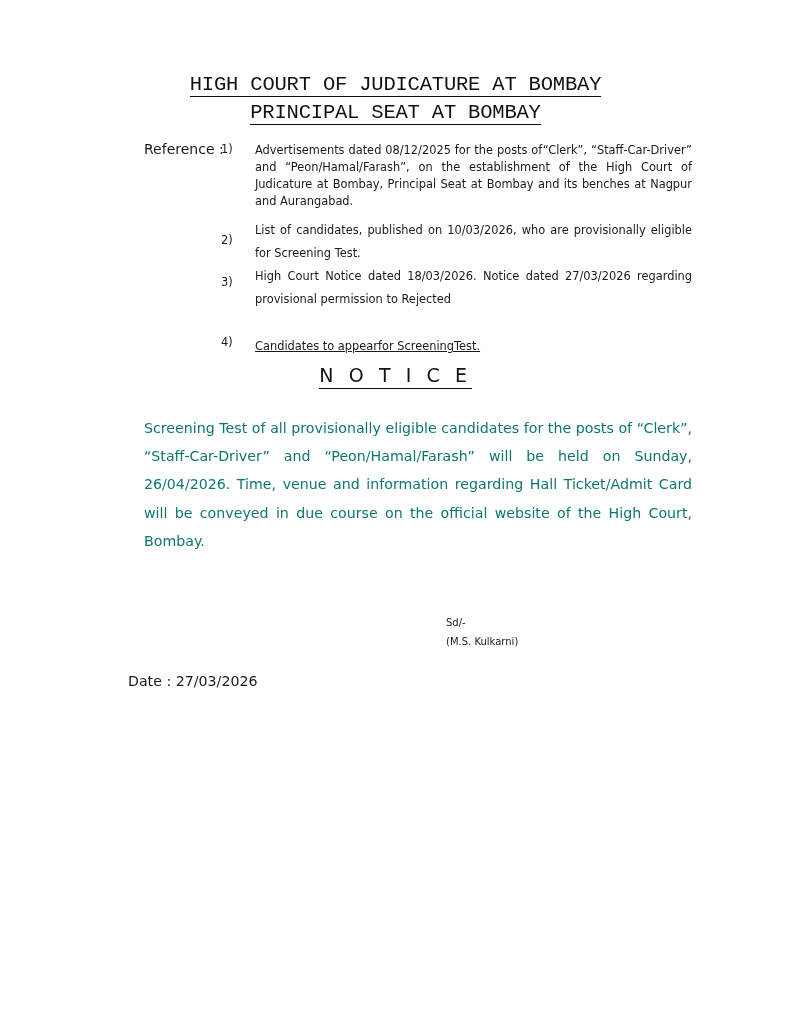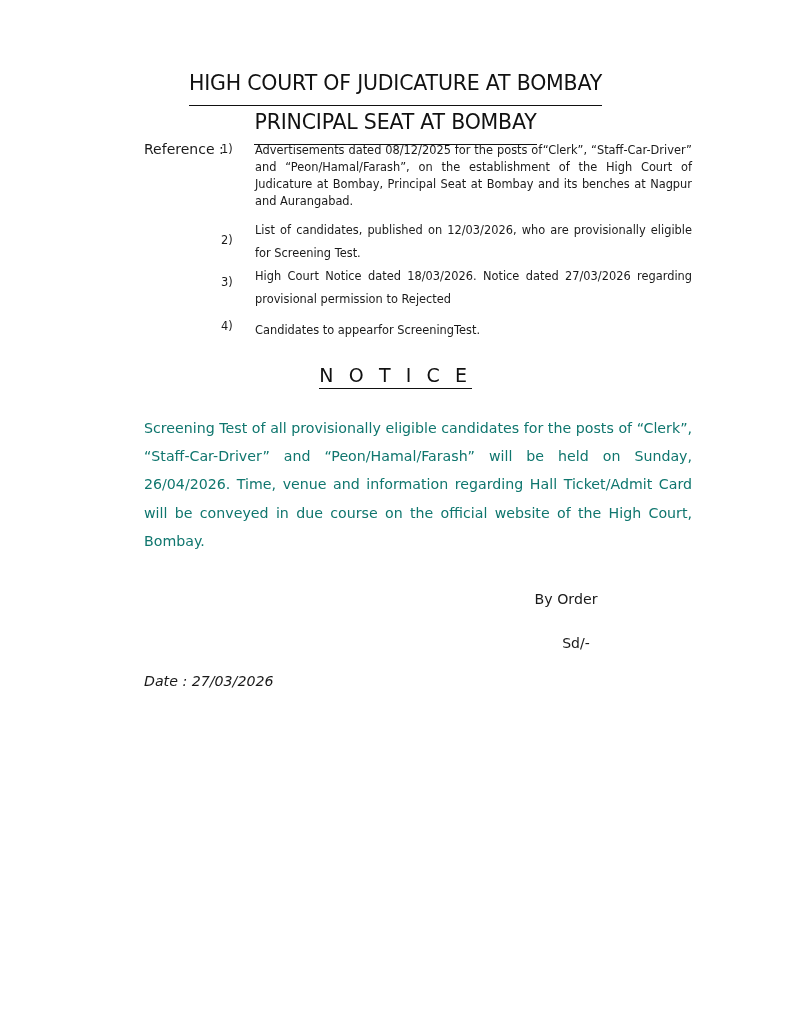--- a/index.html
+++ b/index.html
@@ -32,24 +32,25 @@
   }
   .doc-title {
     font-size: 20.5px;
     line-height: 26px;
     letter-spacing: -0.2px;
     color: #111111;
     white-space: nowrap;
   }
   .doc-title .ul {
     border-bottom: 1.4px solid #111111;
-    padding-bottom: 10px;
+    padding-bottom: 0;
+    font-family: Liberation Mono, monospace;
   }
   .doc-title-2 {
-    margin-top: 13px;
+    margin-top: 0px;
   }
 
   
   .reference-block {
     position: absolute;
     left: 144px;
     top: 142px;
     width: 548px;
     font-size: 11.4px;
     line-height: 15.2px;
@@ -95,21 +96,21 @@
   .item-2 .ref-text { line-height: 23px; }
 
   
   .item-3 { margin-top: 0px; }
   .item-3 .ref-num { top: 10px; }
   .item-3 .ref-text { line-height: 23px; }
 
   
   .item-4 { margin-top: 0px; }
   .item-4 .ref-num { top: 0px; }
-  .item-4 .ref-text { line-height: 23px; margin-top: 8px; }
+  .item-4 .ref-text { line-height: 23px; margin-top: 24px; text-decoration: underline; }
 
   
   .notice-heading {
     position: absolute;
     left: 0;
     top: 364px;
     width: 791px;
     text-align: center;
   }
   .notice-heading span {
@@ -139,36 +140,35 @@
     left: 436px;
     top: 589px;
     width: 260px;
     text-align: center;
     font-size: 14.2px;
     line-height: 20px;
   }
   .sign-block {
     position: absolute;
     left: 446px;
-    top: 634px;
+    top: 614px;
     width: 260px;
-    text-align: center;
-    font-size: 14px;
+    text-align: left;
+    font-size: 10px;
     line-height: 18.6px;
   }
   .sign-block div { white-space: nowrap; }
 
   .date-line {
     position: absolute;
-    left: 144px;
+    left: 128px;
     top: 672px;
     font-size: 14.2px;
     line-height: 18.6px;
     white-space: nowrap;
-    font-style: italic;
   }
 </style>
 </head>
 <body>
 
 <div class="page">
 
   <div class="title-block">
     <div class="doc-title"><span class="ul">HIGH COURT OF JUDICATURE AT BOMBAY</span></div>
     <div class="doc-title doc-title-2"><span class="ul">PRINCIPAL SEAT AT BOMBAY</span></div>
@@ -178,21 +178,21 @@
     <div class="ref-label">Reference :</div>
     <div class="ref-list">
 
       <div class="ref-item item-1">
         <div class="ref-num">1)</div>
         <div class="ref-text">Advertisements dated 08/12/2025 for the posts of“Clerk”, “Staff-Car-Driver” and “Peon/Hamal/Farash”, on the establishment of the High Court of Judicature at Bombay, Principal Seat at Bombay and its benches at Nagpur and Aurangabad.</div>
       </div>
 
       <div class="ref-item item-2">
         <div class="ref-num">2)</div>
-        <div class="ref-text">List of candidates, published on 12/03/2026, who are provisionally eligible for Screening Test.</div>
+        <div class="ref-text">List of candidates, published on 10/03/2026, who are provisionally eligible for Screening Test.</div>
       </div>
 
       <div class="ref-item item-3">
         <div class="ref-num">3)</div>
         <div class="ref-text">High Court Notice dated 18/03/2026. Notice dated 27/03/2026 regarding provisional permission to Rejected</div>
       </div>
 
       <div class="ref-item item-4">
         <div class="ref-num">4)</div>
         <div class="ref-text">Candidates to appearfor ScreeningTest.</div>
@@ -200,21 +200,21 @@
 
     </div>
   </div>
 
   <div class="notice-heading">
     <span>N O T I C E</span>
   </div>
 
   <div class="body-text">Screening Test of all provisionally eligible candidates for the posts of “Clerk”, “Staff-Car-Driver” and “Peon/Hamal/Farash” will be held on Sunday, 26/04/2026. Time, venue and information regarding Hall Ticket/Admit Card will be conveyed in due course on the official website of the High Court, Bombay.</div>
 
-  <div class="by-order">By Order</div>
 
   <div class="sign-block">
     <div>Sd/-</div>
+    <div>(M.S. Kulkarni)</div>
   </div>
 
   <div class="date-line">Date : 27/03/2026</div>
 
 </div>
 
 </body></html>

